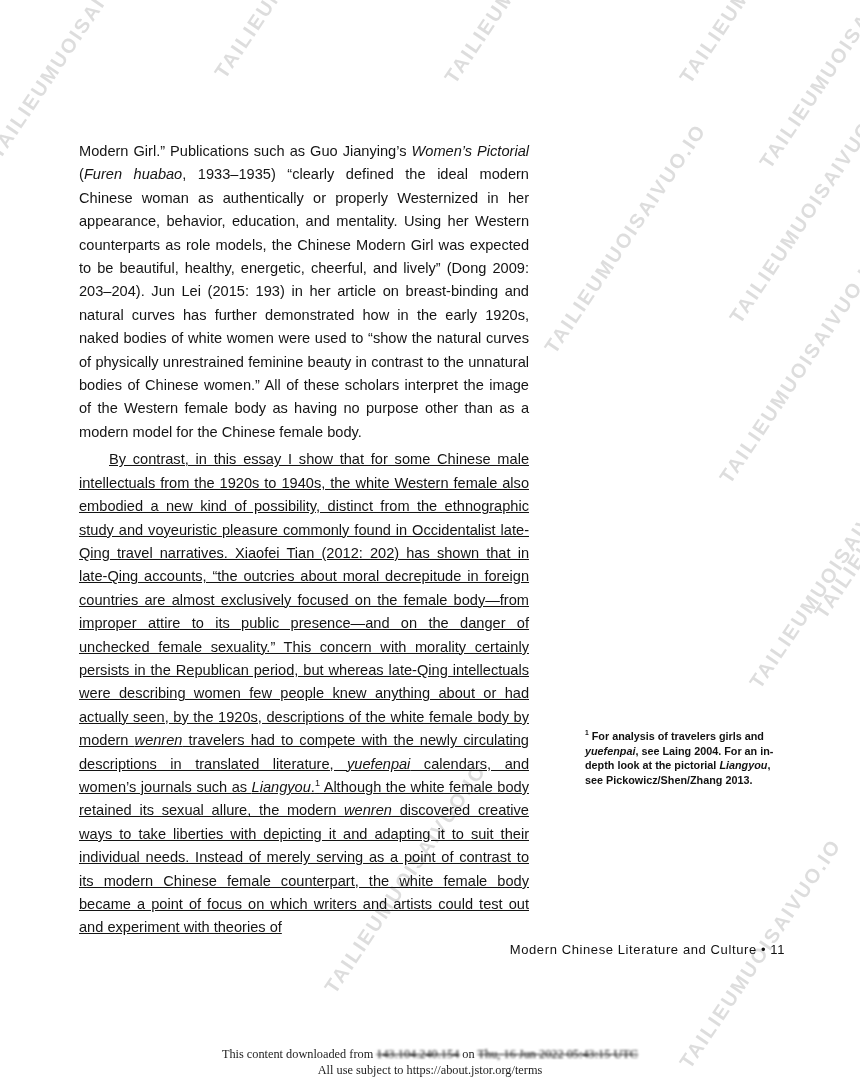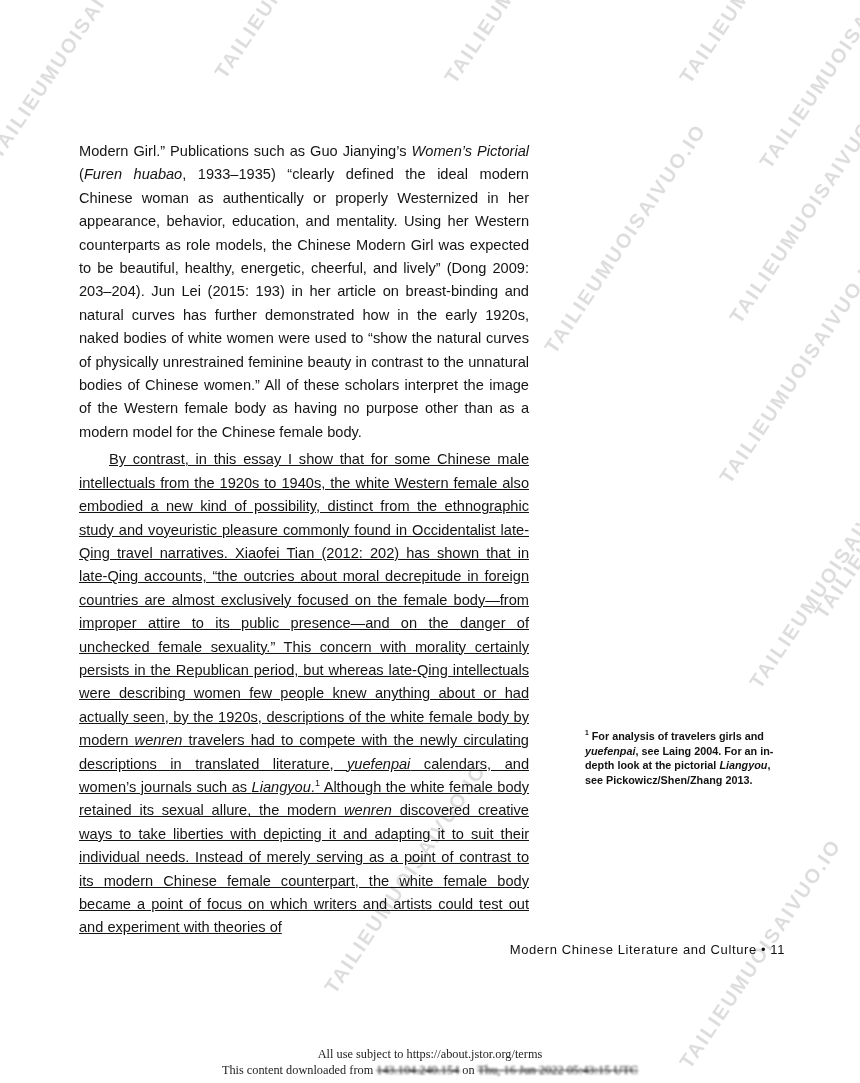--- a/index.html
+++ b/index.html
@@ -117,17 +117,17 @@
   <div class="body-text">
     <p class="para"><span>Modern Girl.” Publications such as Guo Jianying’s </span><span class="it">Women’s Pictorial</span><span> (</span><span class="it">Furen huabao</span><span>, 1933–1935) “clearly defined the ideal modern Chinese woman as authentically or properly Westernized in her appearance, behavior, education, and mentality. Using her Western counterparts as role models, the Chinese Modern Girl was expected to be beautiful, healthy, energetic, cheerful, and lively” (Dong 2009: 203–204). Jun Lei (2015: 193) in her article on breast-binding and natural curves has further demonstrated how in the early 1920s, naked bodies of white women were used to “show the natural curves of physically unrestrained feminine beauty in contrast to the unnatural bodies of Chinese women.” All of these scholars interpret the image of the Western female body as having no purpose other than as a modern model for the Chinese female body.</span></p>
     <p class="para indent"><span>By contrast, in this essay I show that for some Chinese male intellectuals from the 1920s to 1940s, the white Western female also embodied a new kind of possibility, distinct from the ethnographic study and voyeuristic pleasure commonly found in Occidentalist late-Qing travel narratives. Xiaofei Tian (2012: 202) has shown that in late-Qing accounts, “the outcries about moral decrepitude in foreign countries are almost exclusively focused on the female body—from improper attire to its public presence—and on the danger of unchecked female sexuality.” This concern with morality certainly persists in the Republican period, but whereas late-Qing intellectuals were describing women few people knew anything about or had actually seen, by the 1920s, descriptions of the white female body by modern </span><span class="it">wenren</span><span> travelers had to compete with the newly circulating descriptions in translated literature, </span><span class="it">yuefenpai</span><span> calendars, and women’s journals such as </span><span class="it">Liangyou</span><span>.</span><sup>1</sup><span> Although the white female body retained its sexual allure, the modern </span><span class="it">wenren</span><span> discovered creative ways to take liberties with depicting it and adapting it to suit their individual needs. Instead of merely serving as a point of contrast to its modern Chinese female counterpart, the white female body became a point of focus on which writers and artists could test out and experiment with theories of</span></p>
   </div>
 
   <div class="footnote"><sup>1</sup><span> For analysis of travelers girls and </span><span class="it">yuefenpai</span><span>, see Laing 2004. For an in-depth look at the pictorial </span><span class="it">Liangyou</span><span>, see Pickowicz/Shen/Zhang 2013.</span></div>
 
   <div class="running-footer">Modern Chinese Literature and Culture • 11</div>
 
   <div class="jstor-footer">
+    <div><span>This content downloaded from </span><span class="redacted">143.104.240.154</span><span> on </span><span class="redacted">Thu, 16 Jun 2022 05:43:15 UTC</span></div>
     <div>All use subject to https://about.jstor.org/terms</div>
-    <div><span>This content downloaded from </span><span class="redacted">143.104.240.154</span><span> on </span><span class="redacted">Thu, 16 Jun 2022 05:43:15 UTC</span></div>
   </div>
 
 </div>
 
 </body></html>

